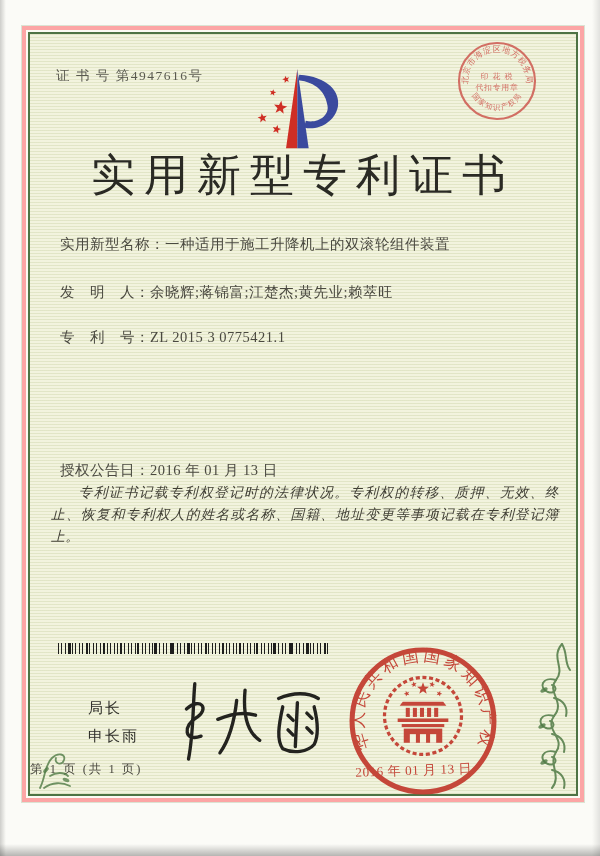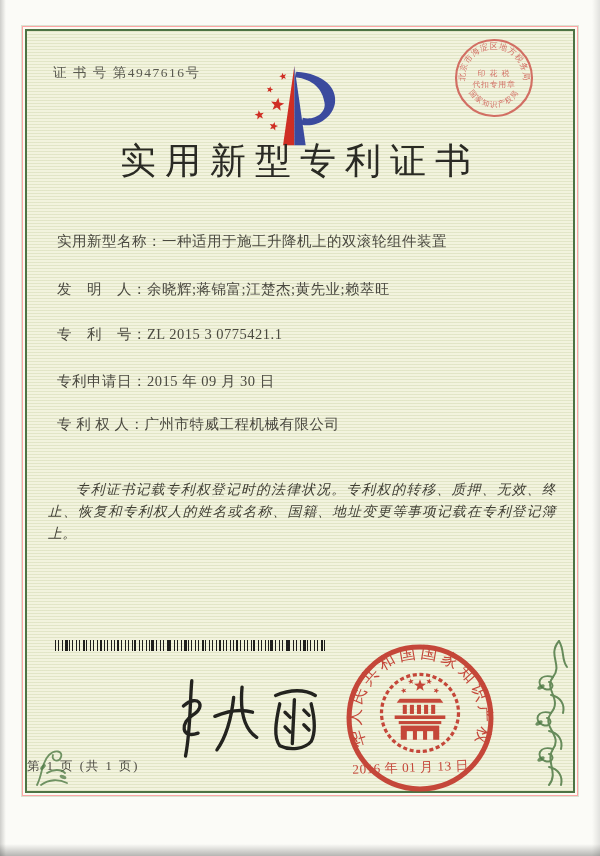--- a/index.html
+++ b/index.html
@@ -10,43 +10,43 @@
   }
   .scan-bottom{position:absolute;left:0;right:0;bottom:0;height:12px;
     background:linear-gradient(180deg,rgba(0,0,0,0) 0%,rgba(0,0,0,.28) 100%);}
   .scan-right{position:absolute;top:0;bottom:0;right:0;width:8px;
     background:linear-gradient(90deg,rgba(0,0,0,0),rgba(0,0,0,.10));}
   .scan-left{position:absolute;top:0;bottom:0;left:0;width:6px;
     background:linear-gradient(90deg,rgba(0,0,0,.18),rgba(0,0,0,0));}
 
   .frame{
     position:absolute;left:22px;top:26px;width:550px;height:764px;
-    border:1px solid #fca5a5;padding:2px;background:#fbfbf3;
+    border:4px solid #fca5a5;padding:2px;background:#fbfbf3;
     box-shadow:0 0 0 1px rgba(125,155,104,.25);
   }
   .frame-inner{
     position:relative;width:100%;height:100%;box-sizing:border-box;
     border:2.5px solid #4e7344;
     background-color:#f2f3de;
     background-image:repeating-linear-gradient(0deg,
       rgba(176,188,128,.25) 0px, rgba(176,188,128,.25) 1px,
       rgba(0,0,0,0) 1px, rgba(0,0,0,0) 3px);
   }
   .inner{position:absolute;inset:0;}
 
   .cert-number{position:absolute;left:26px;top:33px;font-size:13.5px;
     letter-spacing:1.5px;color:#5a5a50;}
 
   .logo{position:absolute;left:50%;top:30px;transform:translateX(-50%);
     width:132px;height:92px;}
 
   .tax-stamp{position:absolute;left:424px;top:4px;width:86px;height:86px;opacity:.92;}
 
-  .title{position:absolute;left:0;right:0;top:106px;text-align:center;
-    font-size:36px;letter-spacing:9px;color:#2a2a24;font-weight:500;}
+  .title{position:absolute;left:0;right:0;top:112px;text-align:center;
+    font-size:44px;letter-spacing:9px;color:#2a2a24;font-weight:500;}
 
   .field{position:absolute;left:30px;right:20px;font-size:14.5px;color:#4a4940;
     letter-spacing:.5px;white-space:nowrap;}
   .f0{top:201px}.f1{top:249px}.f2{top:294px}.f3{top:341px}.f4{top:384px}.f5{top:427px}
 
   .paras{position:absolute;left:21px;top:448px;width:508px;
     font-size:13.8px;line-height:21.8px;color:#403f35;font-style:italic;
     letter-spacing:.4px;text-align:justify;}
   .paras p{margin:0;text-indent:2em;}
 
@@ -115,33 +115,34 @@
 
     <div class="field f0">
       <span>实用新型名称：</span><span>一种适用于施工升降机上的双滚轮组件装置</span>
     </div>
     <div class="field f1">
       <span>发　明　人：</span><span>余晓辉;蒋锦富;江楚杰;黄先业;赖萃旺</span>
     </div>
     <div class="field f2">
       <span>专　利　号：</span><span>ZL 2015 3 0775421.1</span>
     </div>
-    <div class="field f3">
-      <span>专利申请日：</span><span>2015 年 09 月 30 日</span>
-    </div>
-    <div class="field f4">
-      <span>专 利 权 人：</span><span>广州市特威工程机械有限公司</span>
+    <div class="field f5">
+      <span>授权公告日：</span><span>2016 年 01 月 13 日</span>
     </div>
 
     <div class="paras">
       <p>专利证书记载专利权登记时的法律状况。专利权的转移、质押、无效、终止、恢复和专利权人的姓名或名称、国籍、地址变更等事项记载在专利登记簿上。</p>
     </div>
 
     <div class="barcode"></div>
 
+    <div class="director">
+      <div>局长</div>
+      <div>申长雨</div>
+    </div>
 
     <svg class="signature" viewBox="0 0 170 85">
       <g fill="none" stroke="#23231f" stroke-width="3.2" stroke-linecap="round" stroke-linejoin="round">
         <path d="M30,30 C44,18 52,30 40,38 C26,46 28,62 44,56"></path>
         <path d="M38,6 C36,28 37,52 32,78"></path>
         <path d="M78,22 C76,40 72,58 62,72"></path>
         <path d="M60,40 C74,34 86,33 96,36"></path>
         <path d="M86,12 C84,34 88,52 100,60"></path>
         <path d="M118,20 C132,14 146,14 156,20"></path>
         <path d="M122,28 C118,46 116,60 122,68 C132,73 146,71 152,64 C157,54 155,40 152,28"></path>

